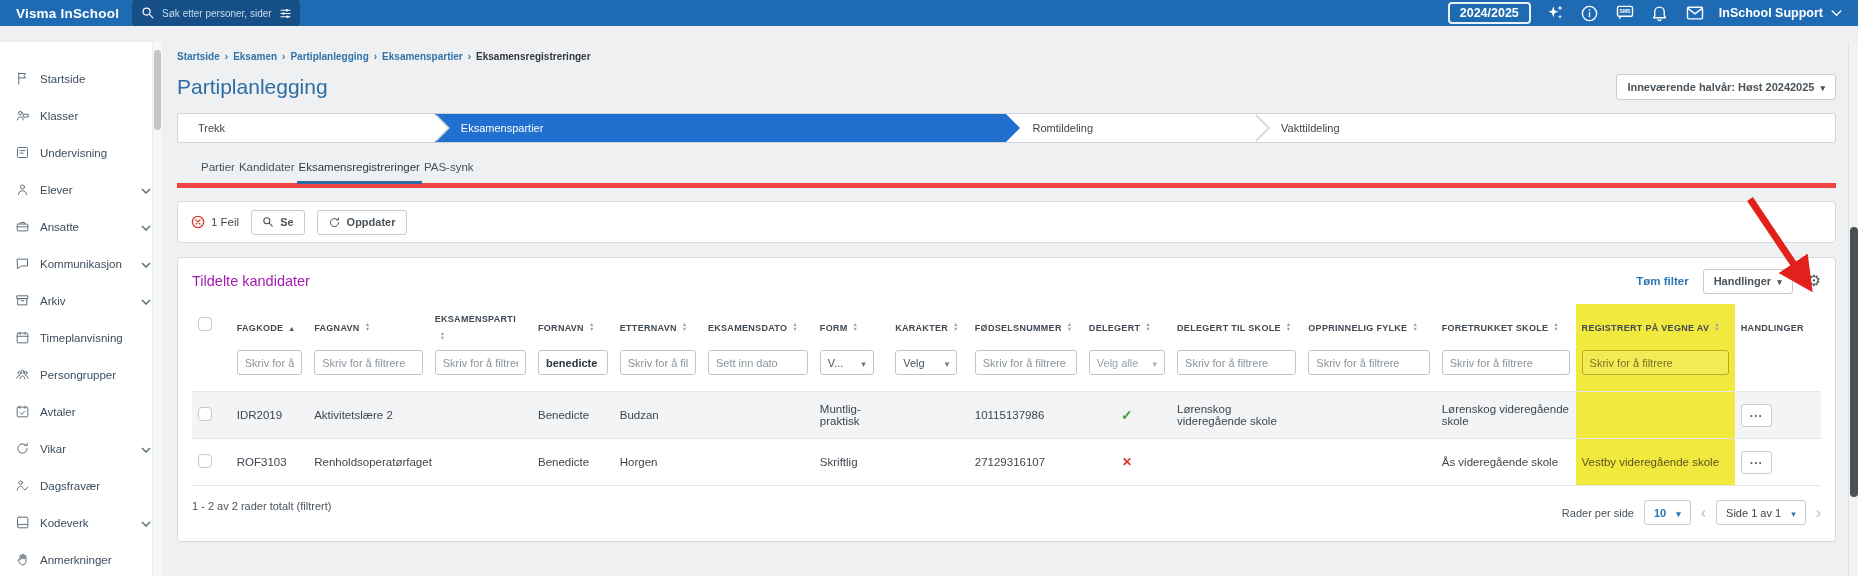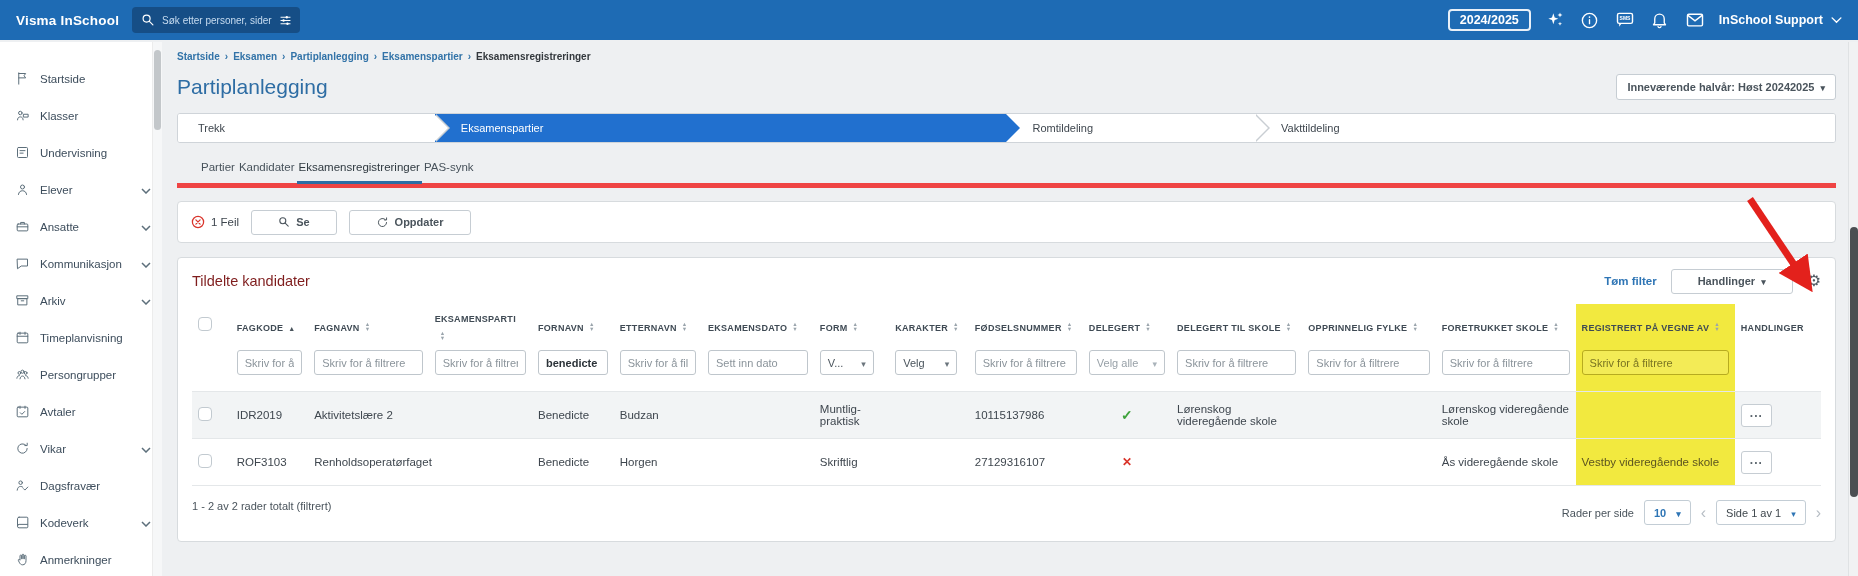--- a/index.html
+++ b/index.html
@@ -1,21 +1,21 @@
 <!DOCTYPE html>
 <html lang="no"><head>
 <meta charset="utf-8">
 <style>
   * { box-sizing: border-box; margin: 0; padding: 0; }
   html,body { width:1858px; height:576px; overflow:hidden; }
   body { font-family:"Liberation Sans", sans-serif; background:#eef0f2; color:#3e464e; }
   .app { position:relative; width:1858px; height:576px; overflow:hidden; }
 
   
-  .topbar { position:absolute; top:0; left:0; right:0; height:40px; background:#1e6bb4;
+  .topbar { position:absolute; top:0; left:0; right:0; height:26px; background:#1e6bb4;
             display:flex; align-items:center; padding:0 16px; gap:13px; z-index:20; }
   .brand { color:#fff; font-size:13.5px; font-weight:700; letter-spacing:.2px; white-space:nowrap; }
   .searchpill { display:flex; align-items:center; gap:7px; background:#164e86; border-radius:4px;
                 height:26px; padding:0 9px; width:168px; }
   .searchpill input { background:transparent; border:0; outline:none; color:#e8f1fa; font-size:10px;
                       width:110px; font-family:inherit; }
   .searchpill input::placeholder { color:#c7dcf0; }
   .tb-spacer { flex:1; }
   .yearbadge { border:2px solid rgba(255,255,255,.9); border-radius:4px; color:#fff; font-weight:700;
                font-size:12.5px; padding:2px 10px; cursor:pointer; }
@@ -77,28 +77,28 @@
   .tabs { display:flex; margin-top:8px; border-bottom:5px solid #ef4444; padding-left:22px; }
   .tab { font-size:11.5px; color:#47525b; padding:10px 2px 8px; border-bottom:3px solid transparent;
          cursor:pointer; margin-bottom:-1px; }
   .tab.active { color:#2f3940; border-bottom-color:#2e6da4; font-weight:400; }
 
   
   .errorcard { margin-top:13px; background:#fff; border:1px solid #d7dbde; border-radius:4px;
                height:42px; display:flex; align-items:center; gap:12px; padding:0 13px; }
   .errlbl { display:flex; align-items:center; gap:6px; font-size:11.5px; color:#3e464e; }
   .btn { display:inline-flex; align-items:center; gap:6px; border:1px solid #c6cdd3; border-radius:3px;
-         background:#fff; height:25px; padding:0 26px; font-size:11px; font-weight:700; color:#4a545c;
+         background:#fff; height:25px; padding:0 10px; font-size:11px; font-weight:700; color:#4a545c;
          cursor:pointer; font-family:inherit; }
   .btn svg { stroke:#4a545c; fill:none; stroke-width:1.8; stroke-linecap:round; }
 
   
   .card { margin-top:14px; background:#fff; border:1px solid #d7dbde; border-radius:4px; padding:0 14px 0; }
   .cardhead { height:46px; display:flex; align-items:center; }
-  .cardtitle { font-size:14.5px; color:#7f1d1d; }
+  .cardtitle { font-size:14.5px; color:#a21caf; }
   .cardtools { margin-left:auto; display:flex; align-items:center; gap:14px; }
   .linkbtn { color:#2e75b5; font-size:11.5px; font-weight:700; cursor:pointer; }
   .gear { font-size:16px; color:#4f5a63; cursor:pointer; line-height:1; }
   .gear::before { content:"⚙"; }
 
   table { width:100%; border-collapse:collapse; table-layout:fixed; }
   th { text-align:left; padding:4px 6px 6px; vertical-align:middle; }
   .thlbl { font-size:9px; font-weight:700; letter-spacing:.3px; color:#3f4a54; }
   .sort-both { display:inline-flex; flex-direction:column; vertical-align:middle; margin-left:5px;
                font-size:5.5px; line-height:5px; color:#9aa4ac; }

